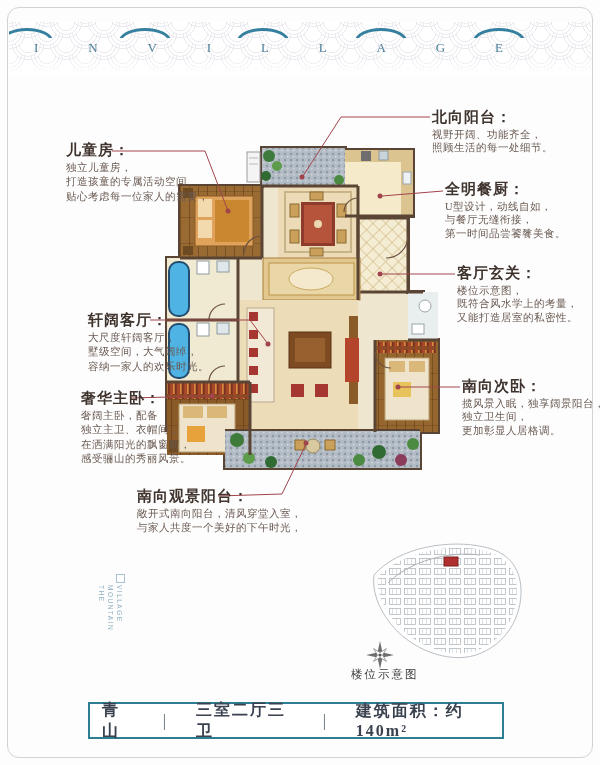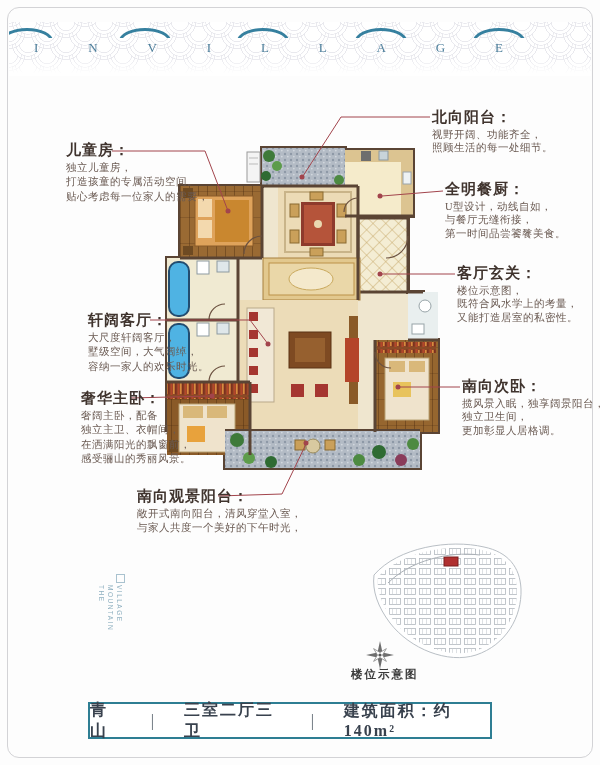--- a/index.html
+++ b/index.html
@@ -28,27 +28,27 @@
   
   .overlay{position:absolute;left:0;top:0;pointer-events:none;}
 
   
   .side-text{position:absolute;left:97px;top:585px;height:70px;writing-mode:vertical-rl;
     font-family:"Liberation Sans","DejaVu Sans",sans-serif;
     font-size:6.5px;letter-spacing:1.5px;color:#8fb0c0;line-height:9px;}
   .side-box{position:absolute;left:116px;top:574px;width:7px;height:7px;border:1px solid #a9c2cf;}
 
   
-  .map-caption{position:absolute;left:351px;top:667px;font-weight:bold;font-size:11.5px;
+  .map-caption{position:absolute;left:351px;top:667px;font-weight:normal;font-size:11.5px;
     letter-spacing:2px;color:#3c3c3c;text-align:center;}
 
   
   .bar{position:absolute;left:88px;top:702px;width:400px;height:33px;background:#fff;
     border:2px solid #2e7e93;display:flex;align-items:center;justify-content:space-between;gap:28px;
-    font-weight:bold;font-size:16px;color:#39424e;letter-spacing:2px;}
+    font-weight:bold;font-size:16px;color:#39424e;letter-spacing:2px;padding-left:12px;}
   .bar::after{content:"";position:absolute;left:3px;top:3px;width:100%;height:100%;
     border:1px solid #8fb9c4;z-index:-1;}
   .bar .sep{font-weight:normal;color:#55606b;}
 </style>
 </head>
 <body>
 
 <div class="page">
   <div class="page-frame"></div>
 

